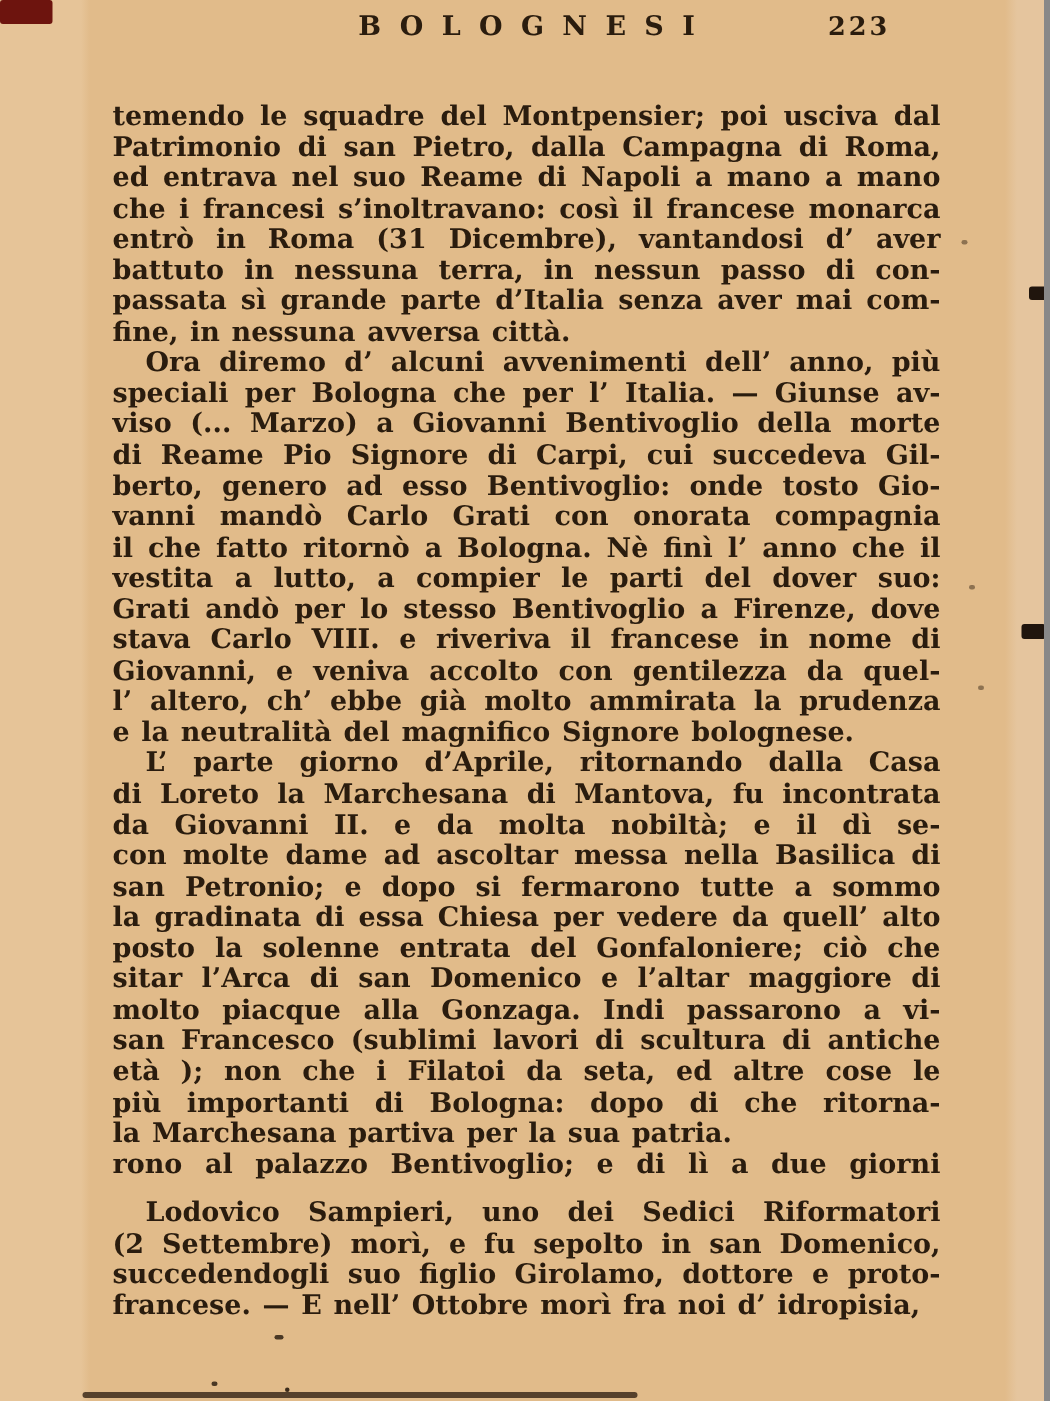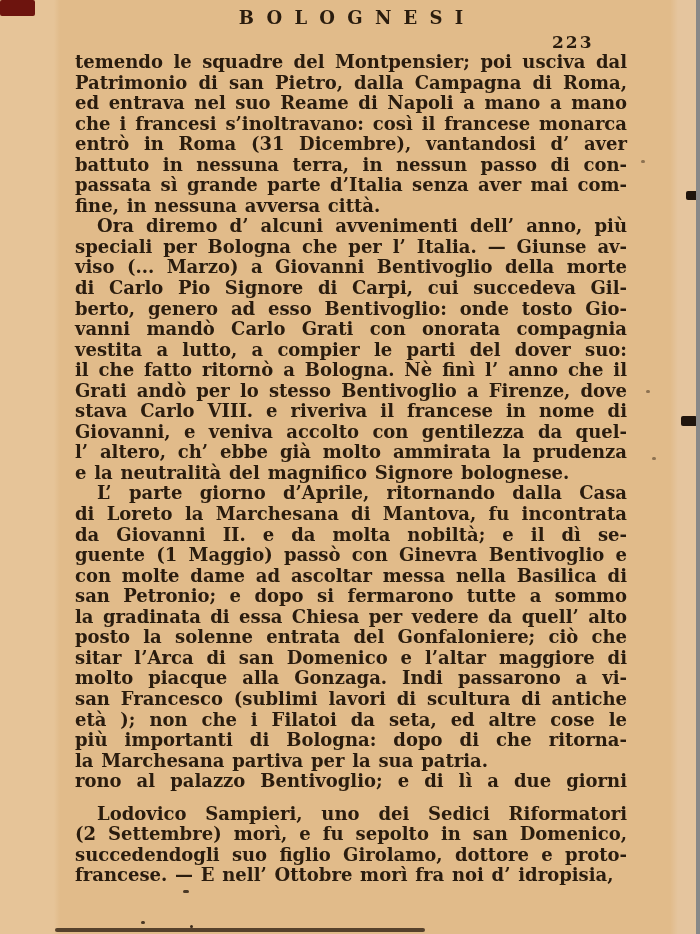--- a/index.html
+++ b/index.html
@@ -16,24 +16,24 @@
   }
   .running-header{
     position:absolute;top:7px;left:75px;width:552px;
     text-align:center;
     font-size:18px;font-weight:700;
     letter-spacing:0.68em;text-indent:0.68em;
     white-space:nowrap;
   }
   .page-number{
     position:absolute;top:8px;left:552px;
-    font-size:17px;font-weight:700;letter-spacing:2px;margin-top:24px;
+    font-size:17px;font-weight:700;letter-spacing:2px;
   }
   .text-block{
-    position:absolute;left:75px;top:52px;width:552px;
+    position:absolute;left:75px;top:68px;width:552px;
     font-size:18px;font-weight:700;line-height:20.55px;
     word-spacing:1.5px;
   }
   .line{
     text-align:justify;
     text-align-last:justify;
     white-space:normal;
   }
   .line.last{text-align-last:left;}
   .line.indent{text-indent:22px;}
@@ -51,34 +51,33 @@
       <div class="line">Patrimonio di san Pietro, dalla Campagna di Roma,</div>
       <div class="line">ed entrava nel suo Reame di Napoli a mano a mano</div>
       <div class="line">che i francesi s’inoltravano: così il francese monarca</div>
       <div class="line">entrò in Roma (31 Dicembre), vantandosi d’ aver</div>
       <div class="line">battuto in nessuna terra, in nessun passo di con-</div>
       <div class="line">passata sì grande parte d’Italia senza aver mai com-</div>
       <div class="line last">fine, in nessuna avversa città.</div>
       <div class="line indent">Ora diremo d’ alcuni avvenimenti dell’ anno, più</div>
       <div class="line">speciali per Bologna che per l’ Italia. — Giunse av-</div>
       <div class="line">viso (... Marzo) a Giovanni Bentivoglio della morte</div>
-      <div class="line">di Carlo Pio Signore di Carpi, cui succedeva Gil-</div>
+      <div class="line">di Reame Pio Signore di Carpi, cui succedeva Gil-</div>
       <div class="line">berto, genero ad esso Bentivoglio: onde tosto Gio-</div>
       <div class="line">vanni mandò Carlo Grati con onorata compagnia</div>
+      <div class="line">il che fatto ritornò a Bologna. Nè finì l’ anno che il</div>
       <div class="line">vestita a lutto, a compier le parti del dover suo:</div>
-      <div class="line">il che fatto ritornò a Bologna. Nè finì l’ anno che il</div>
       <div class="line">Grati andò per lo stesso Bentivoglio a Firenze, dove</div>
       <div class="line">stava Carlo VIII. e riveriva il francese in nome di</div>
       <div class="line">Giovanni, e veniva accolto con gentilezza da quel-</div>
       <div class="line">l’ altero, ch’ ebbe già molto ammirata la prudenza</div>
       <div class="line last">e la neutralità del magnifico Signore bolognese.</div>
       <div class="line indent">L’ parte giorno d’Aprile, ritornando dalla Casa</div>
       <div class="line">di Loreto la Marchesana di Mantova, fu incontrata</div>
       <div class="line">da Giovanni II. e da molta nobiltà; e il dì se-</div>
-      <div class="line">guente (1 Maggio) passò con Ginevra Bentivoglio e</div>
       <div class="line">con molte dame ad ascoltar messa nella Basilica di</div>
       <div class="line">san Petronio; e dopo si fermarono tutte a sommo</div>
       <div class="line">la gradinata di essa Chiesa per vedere da quell’ alto</div>
       <div class="line">posto la solenne entrata del Gonfaloniere; ciò che</div>
       <div class="line">sitar l’Arca di san Domenico e l’altar maggiore di</div>
       <div class="line">molto piacque alla Gonzaga. Indi passarono a vi-</div>
       <div class="line">san Francesco (sublimi lavori di scultura di antiche</div>
       <div class="line">età ); non che i Filatoi da seta, ed altre cose le</div>
       <div class="line">più importanti di Bologna: dopo di che ritorna-</div>
       <div class="line last">la Marchesana partiva per la sua patria.</div>

